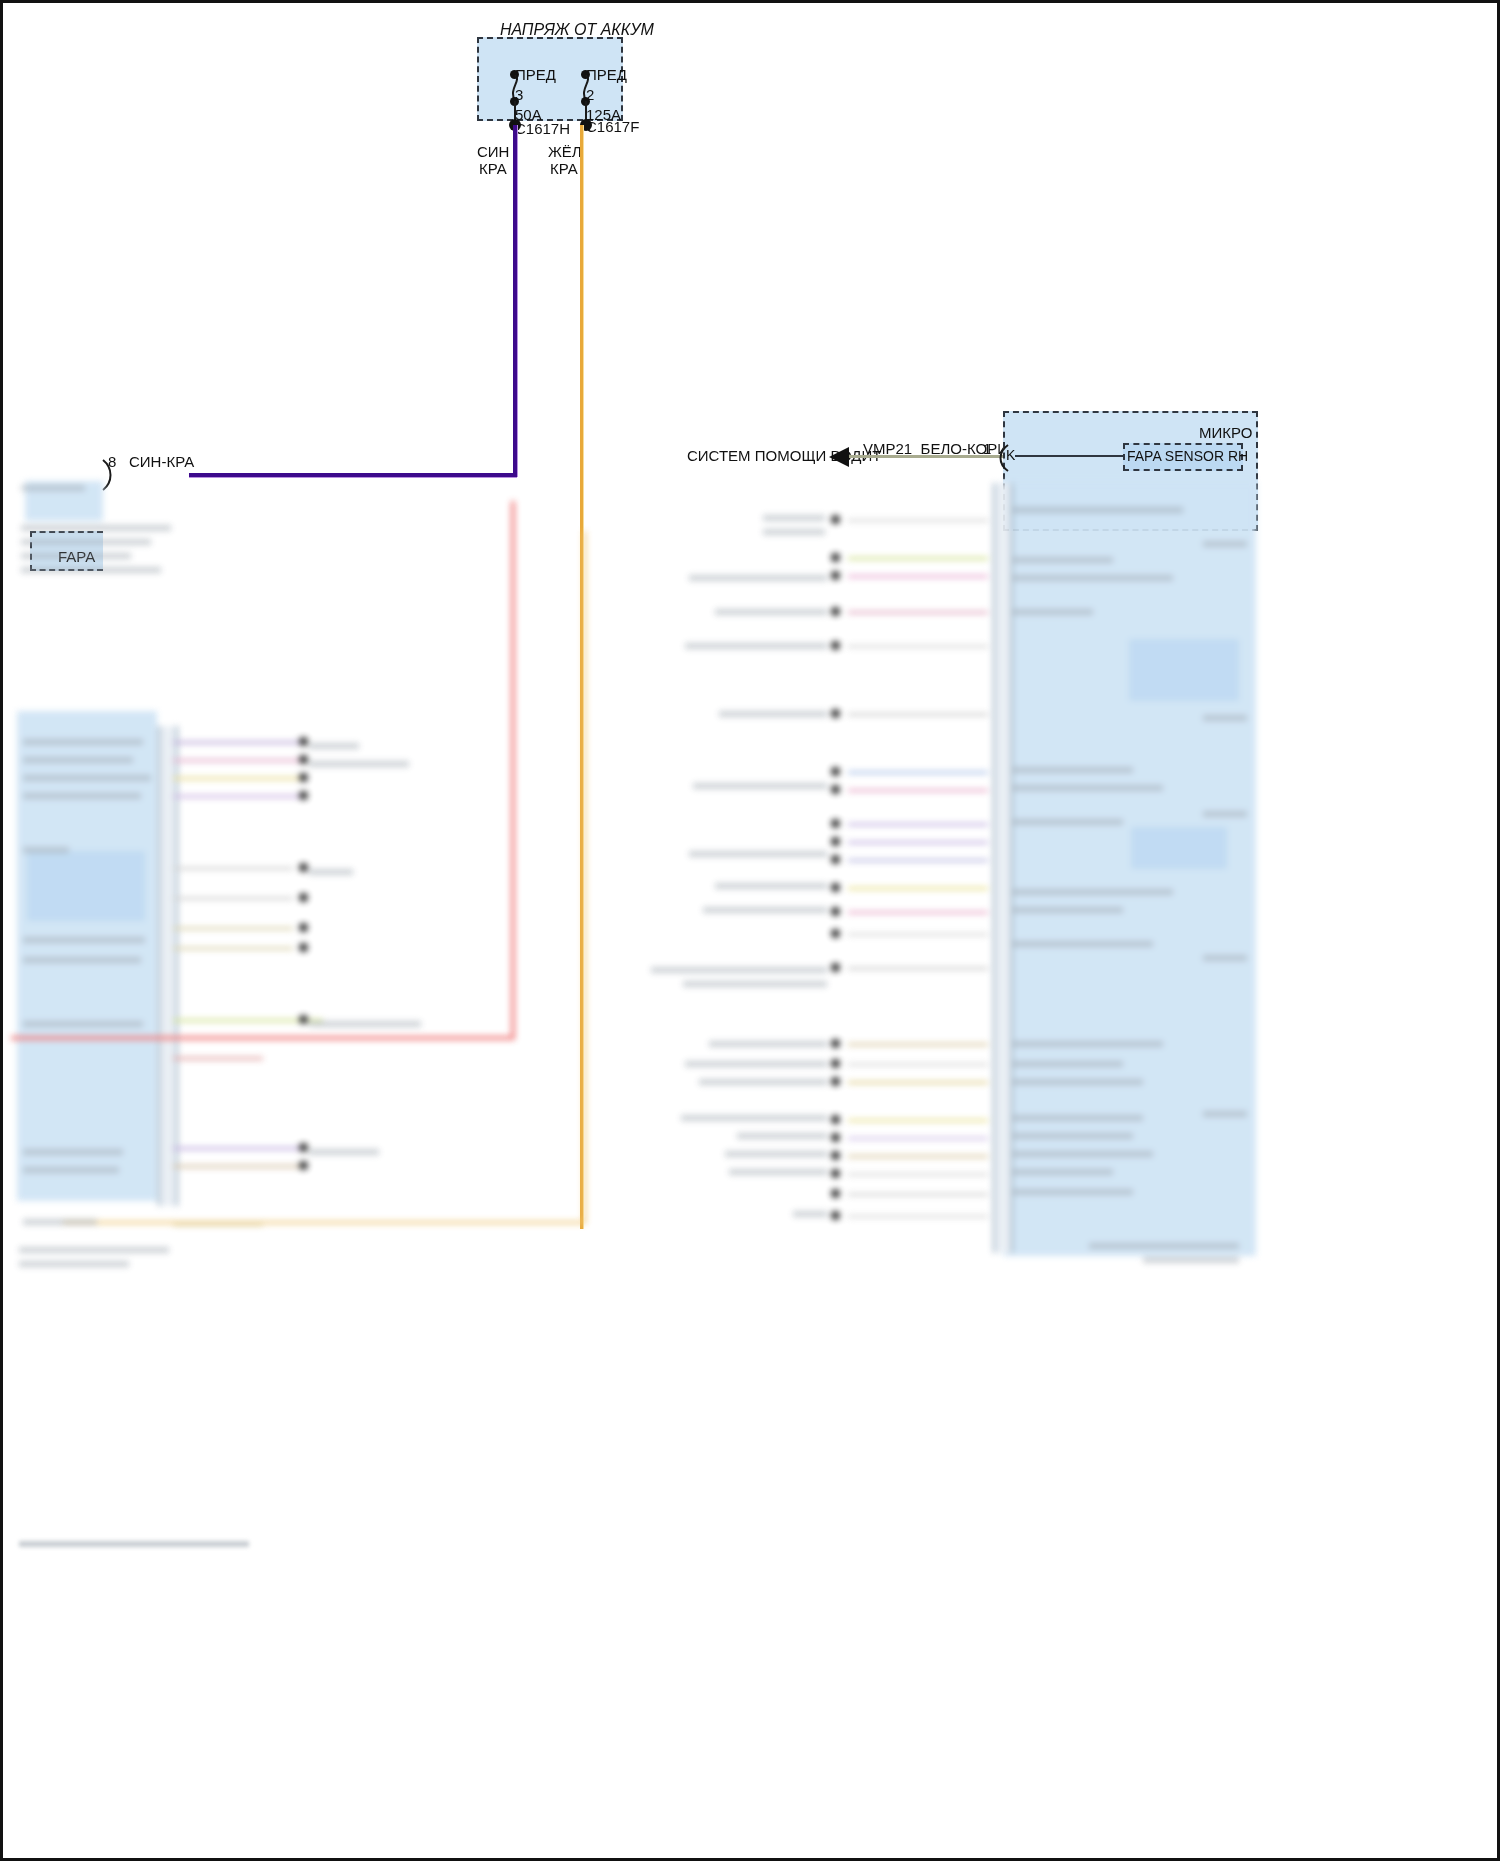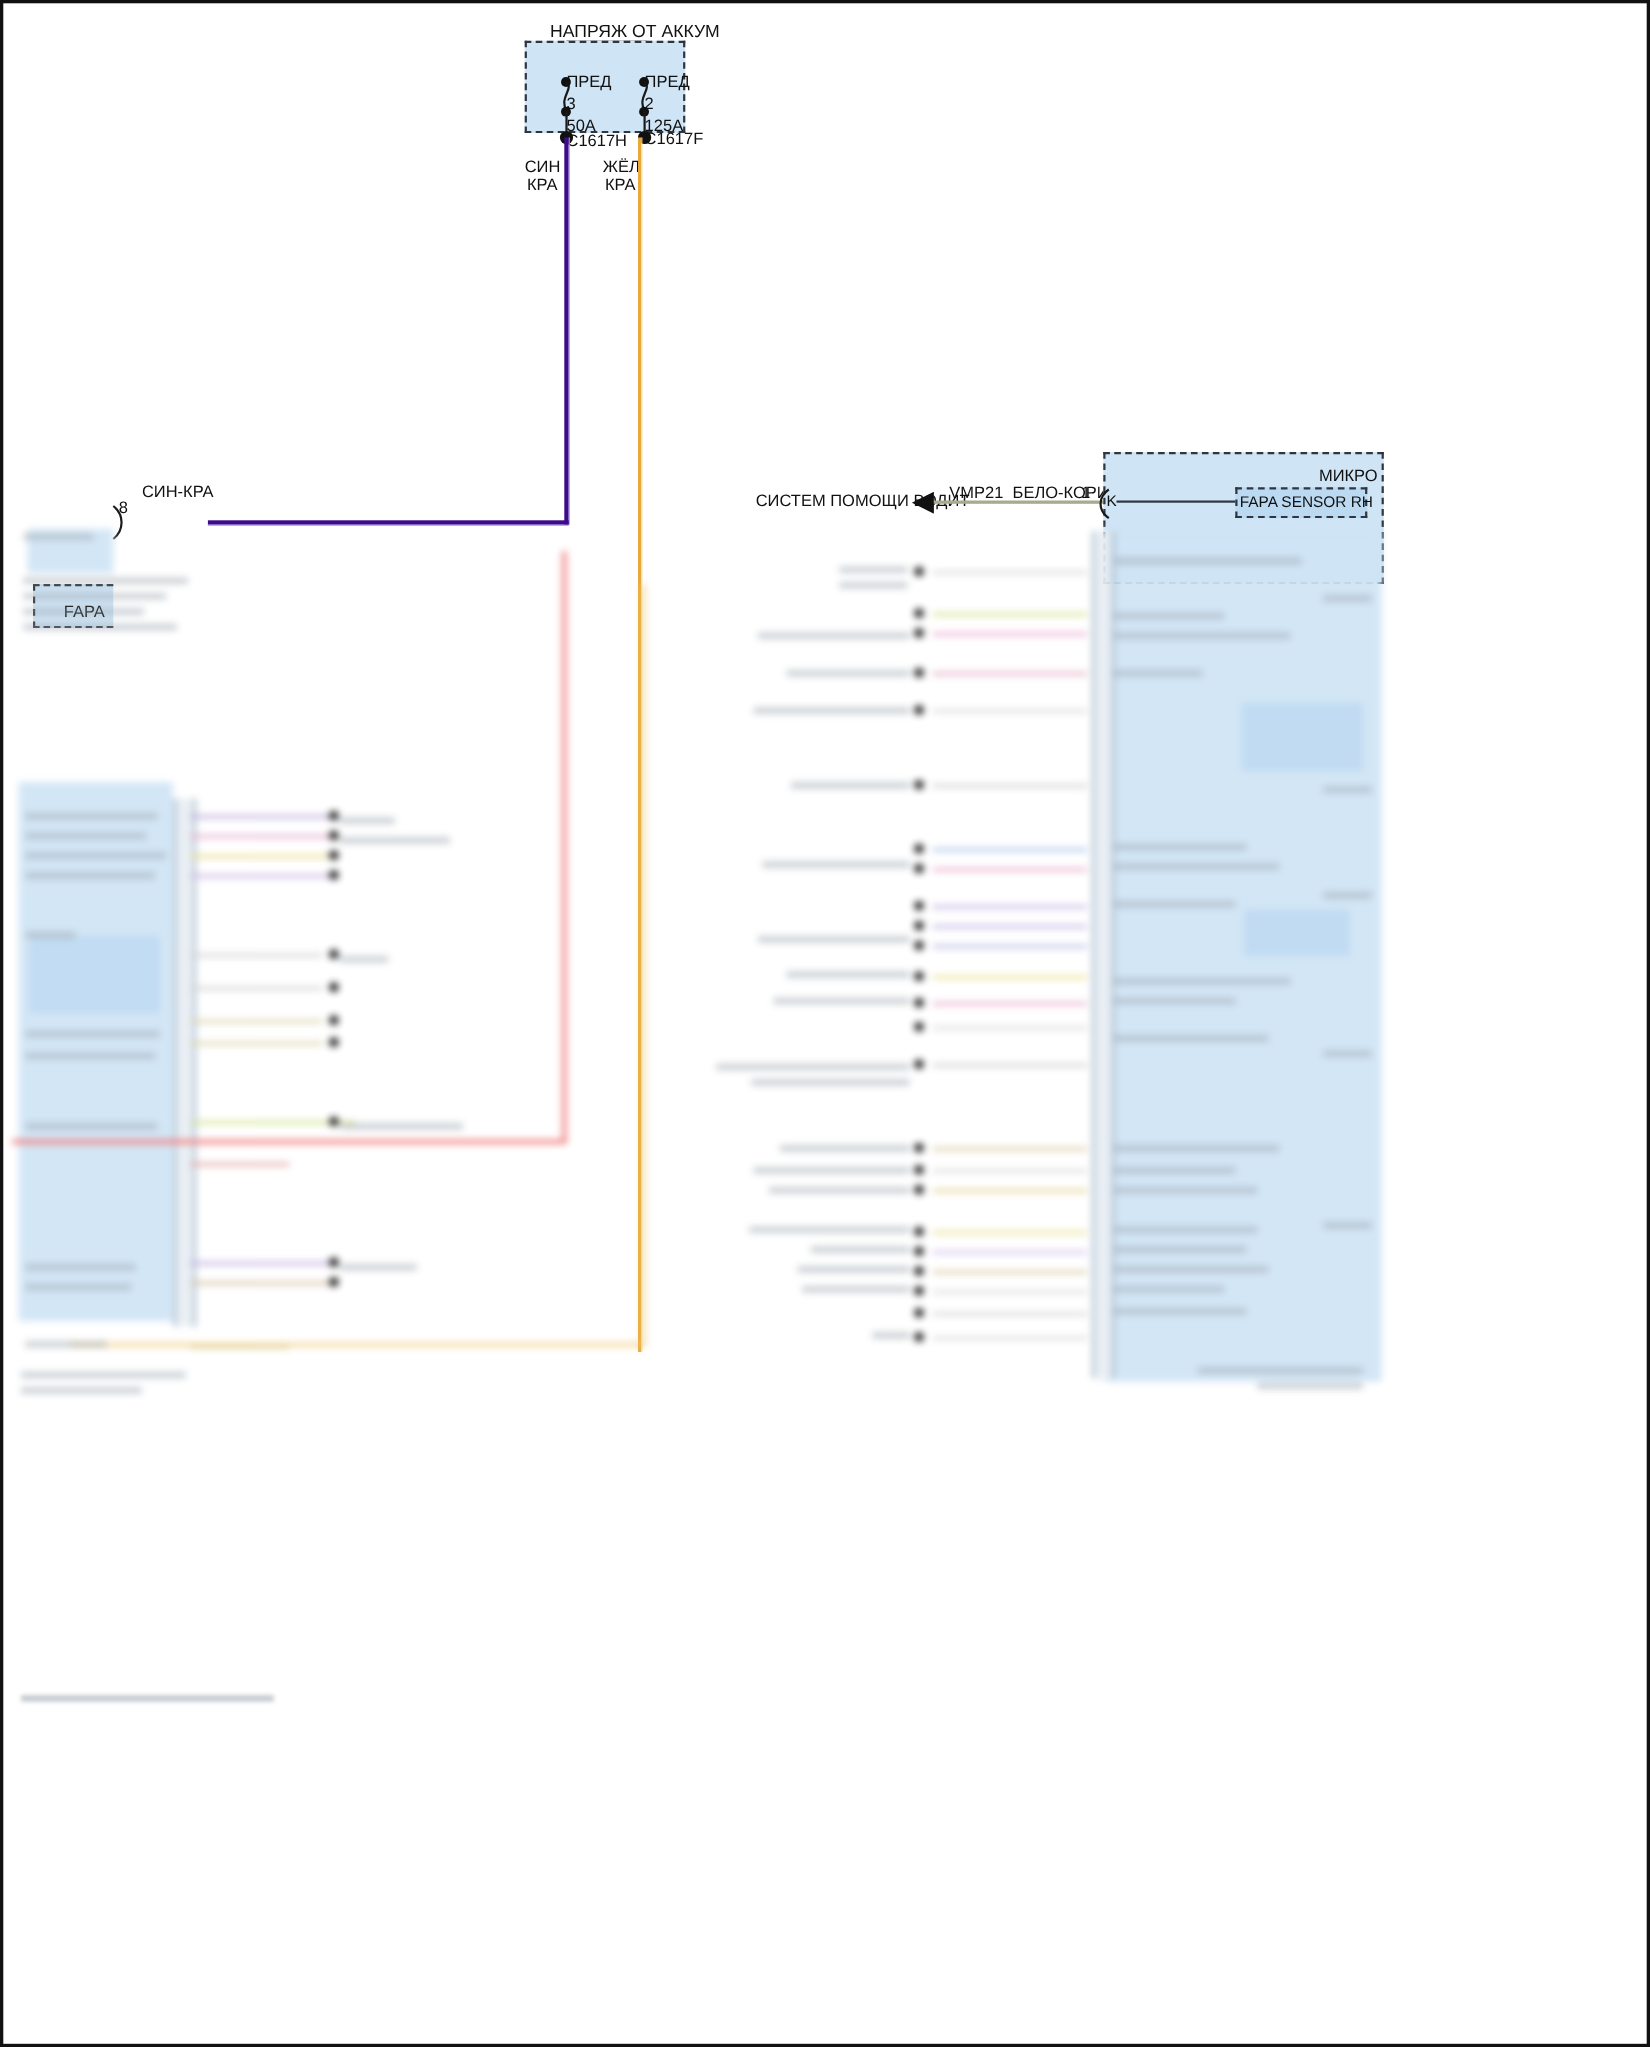--- a/index.html
+++ b/index.html
@@ -9,21 +9,21 @@
     position:relative;
     width:1500px;height:1861px;
     background:#ffffff;
     overflow:hidden;
     box-sizing:border-box;
     border:3px solid #111111;
   }
   .abs{position:absolute;}
   .txt{font-size:15px;color:#111111;line-height:1.18;white-space:pre;}
   .txt-sm{font-size:14px;}
-  .txt-lg{font-size:16px;}
+  .txt-lg{font-size:16px;font-style:italic;}
 
   
   #bjb-box{
     left:474px;top:34px;width:146px;height:84px;
     background:#cfe4f5;border:2px dashed #2f3640;box-sizing:border-box;
   }
   #bjb-title{left:497px;top:18px;}
   #bjb-caption{left:624px;top:33px;font-size:15px;line-height:1.30;}
 
   .fuse-label{font-size:15px;line-height:1.30;}
@@ -42,21 +42,21 @@
   .wire-yellow{background:#e8a93a;width:3px;}
   .wire-yellow-hl{background:#f7dd9a;width:1px;}
 
   
   #vbatt-box{
     left:27px;top:528px;width:73px;height:40px;
     background:#cfe4f5;border:2px dashed #2f3640;border-right:none;box-sizing:border-box;
   }
   #vbatt-label{left:55px;top:545px;font-size:15px;}
   #vbatt-pin{left:105px;top:450px;}
-  #vbatt-wirelbl{left:126px;top:436px;text-align:right;}
+  #vbatt-wirelbl{left:126px;top:450px;text-align:right;}
 
   
   #micro-box{
     left:1000px;top:408px;width:255px;height:120px;
     background:#cfe4f5;border:2px dashed #2f3640;box-sizing:border-box;
   }
   #micro-label{left:1196px;top:421px;}
   #fapa-box{
     left:1120px;top:440px;width:120px;height:28px;
     background:#bcd9f2;border:2px dashed #2f3640;box-sizing:border-box;

